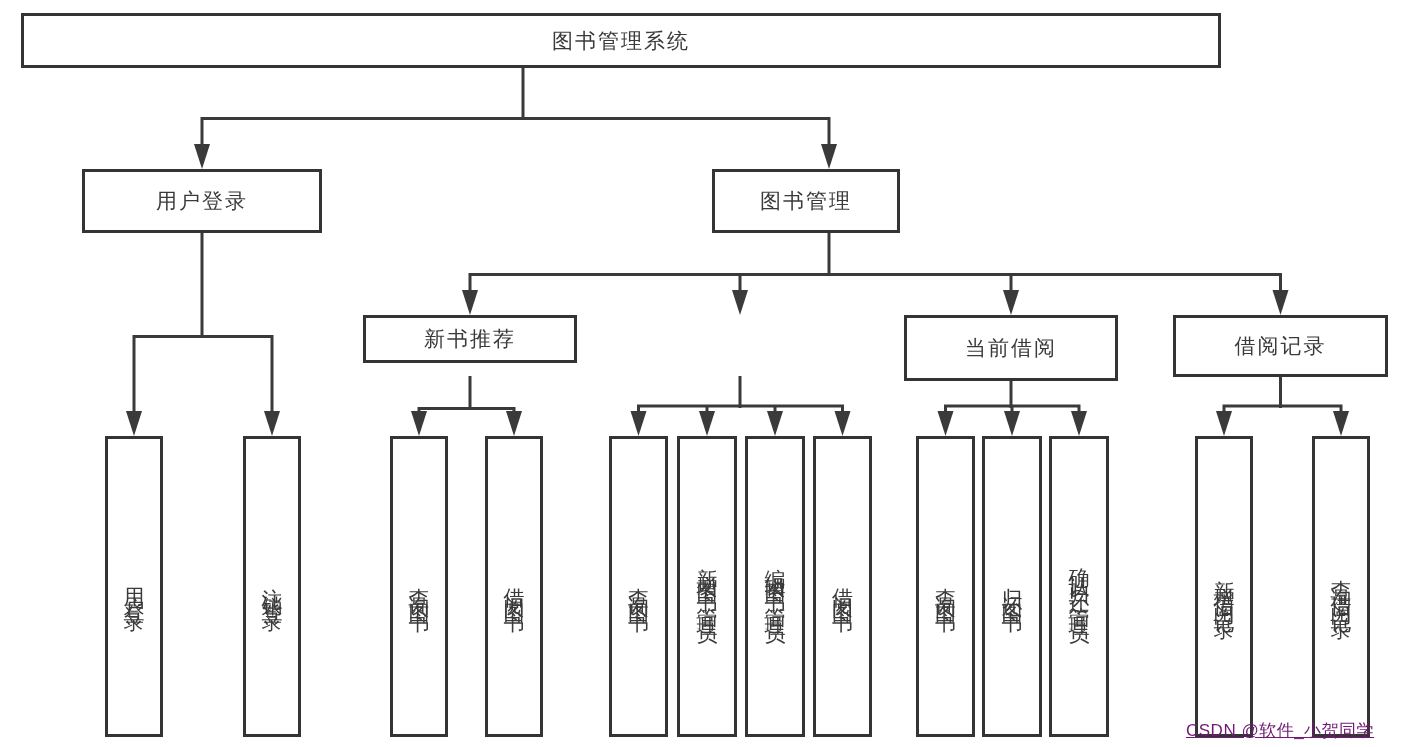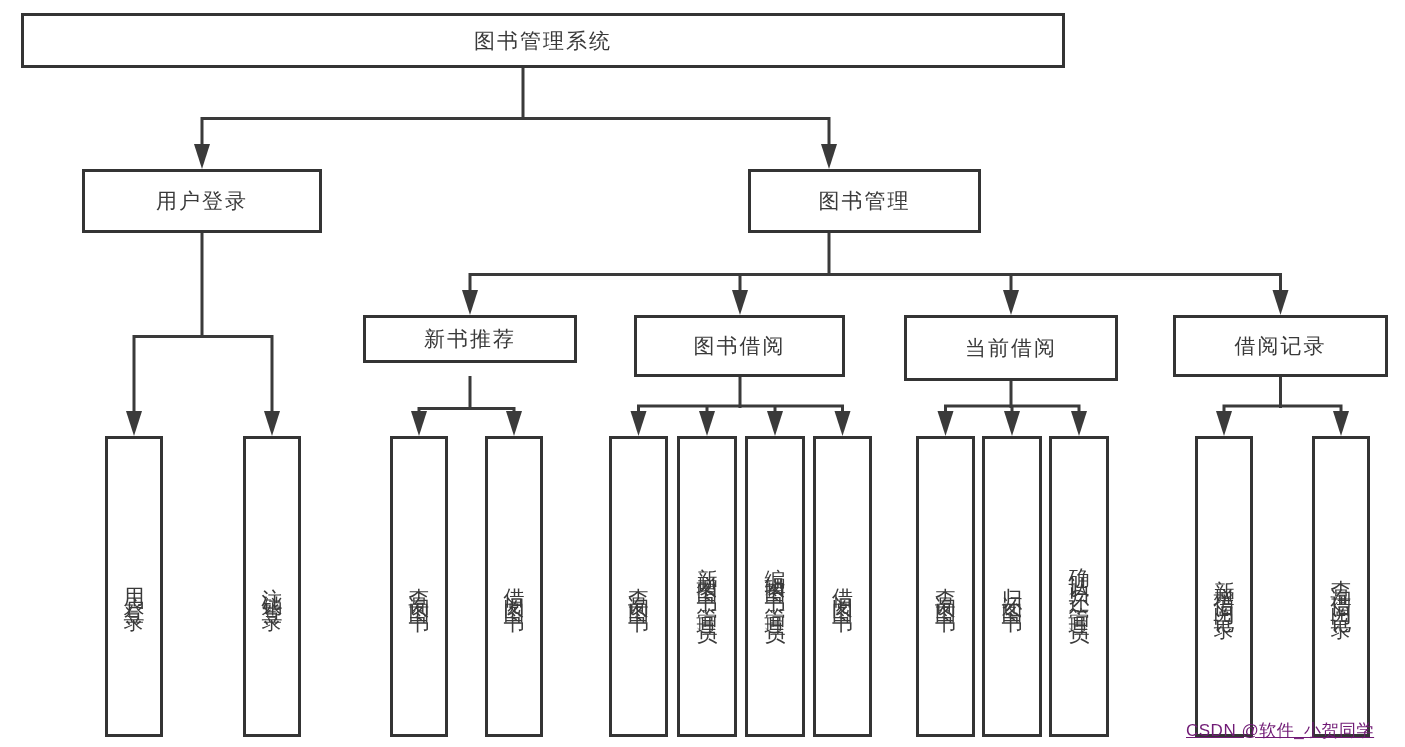--- a/index.html
+++ b/index.html
@@ -90,36 +90,33 @@
     <path d="M1011 376 V408 M945.5 414 L945.5 406 L1079 406 L1079 414 M1012 406 V414"></path>
     <polygon points="937.5,411 953.5,411 945.5,436"></polygon>
     <polygon points="1004,411 1020,411 1012,436"></polygon>
     <polygon points="1071,411 1087,411 1079,436"></polygon>
 
     <path d="M1280.5 376 V408 M1224 414 L1224 406 L1341 406 L1341 414"></path>
     <polygon points="1216,411 1232,411 1224,436"></polygon>
     <polygon points="1333,411 1349,411 1341,436"></polygon>
   </svg>
 
-  <div class="box h" style="left:21px;top:13px;width:1044px;height:55px">
+  <div class="box h" style="left:21px;top:13px;width:1200px;height:55px">
     <span class="lbl">图书管理系统</span>
   </div>
 
   <div class="box h" style="left:82px;top:169px;width:240px;height:64px">
     <span class="lbl">用户登录</span>
   </div>
-  <div class="box h" style="left:748px;top:169px;width:233px;height:64px">
+  <div class="box h" style="left:712px;top:169px;width:188px;height:64px">
     <span class="lbl">图书管理</span>
   </div>
 
   <div class="box h" style="left:363px;top:315px;width:214px;height:48px">
     <span class="lbl">新书推荐</span>
-  </div>
-  <div class="box h" style="left:634px;top:315px;width:211px;height:62px">
-    <span class="lbl">图书借阅</span>
   </div>
   <div class="box h" style="left:904px;top:315px;width:214px;height:66px">
     <span class="lbl">当前借阅</span>
   </div>
   <div class="box h" style="left:1173px;top:315px;width:215px;height:62px">
     <span class="lbl">借阅记录</span>
   </div>
 
   <div class="box v" style="left:105px;top:436px;width:58px;height:301px">
     <span class="lbl">用户登录</span>

